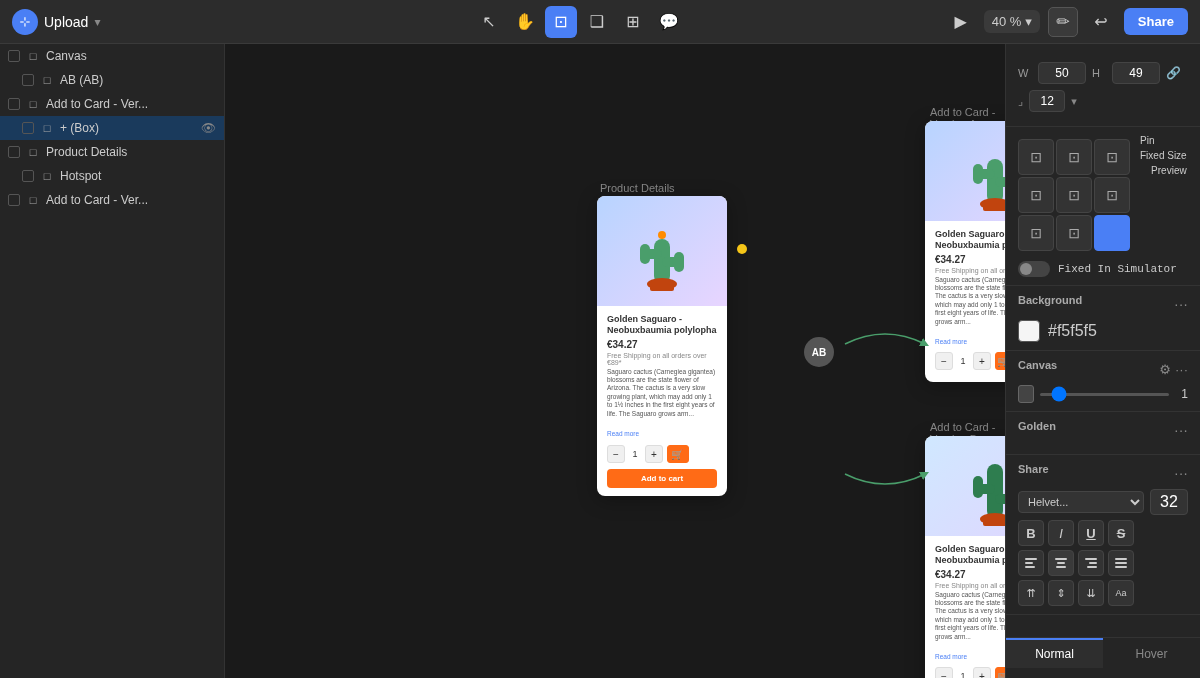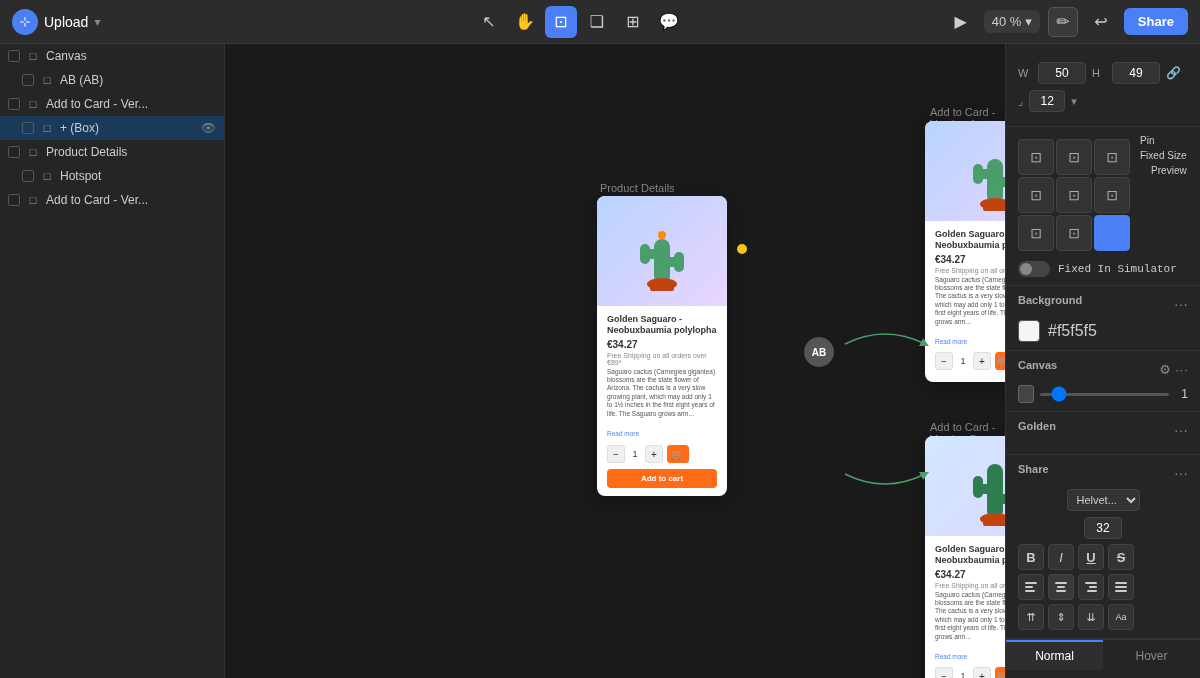--- a/index.html
+++ b/index.html
@@ -51,23 +51,23 @@
     .toggle-label { font-size: 11px; color: #ccc; font-family: Liberation Mono, monospace; }
     .color-row { display: flex; align-items: center; gap: 8px; }
     .color-swatch { width: 22px; height: 22px; border-radius: 4px; border: 1px solid #555; flex-shrink: 0; cursor: pointer; }
     .color-hex { font-size: 16px; color: #ccc; }
     .section-header { display: flex; align-items: center; justify-content: space-between; margin-bottom: 6px; }
     .section-more { color: #888; font-size: 14px; cursor: pointer; }
     .border-row { display: flex; align-items: center; gap: 6px; }
     .border-swatch { width: 18px; height: 18px; background: #444; border: 1px solid #666; border-radius: 3px; cursor: pointer; }
     .border-slider { flex: 1; height: 3px; -webkit-appearance: none; background: #555; border-radius: 2px; outline: none; cursor: pointer; }
     .border-val { font-size: 12px; color: #ccc; width: 16px; text-align: right; }
-    .font-row { display: flex; align-items: center; gap: 6px; flex-direction: column; }
+    .font-row { display: flex; align-items: center; gap: 6px; }
     .font-select { background: #333; border: 1px solid #444; border-radius: 4px; color: #ccc; font-size: 11px; padding: 3px 5px; flex: 1; cursor: pointer; }
-    .font-size-input { background: #333; border: 1px solid #444; border-radius: 4px; color: #fff; font-size: 12px; width: 38px; padding: 3px 4px; text-align: center; }
+    .font-size-input { background: #333; border: 1px solid #444; border-radius: 4px; color: #fff; font-size: 16px; width: 38px; padding: 3px 4px; text-align: center; }
     .text-format-row { display: flex; align-items: center; gap: 4px; margin-top: 5px; }
     .fmt-btn { width: 26px; height: 26px; background: #333; border: 1px solid #444; border-radius: 4px; cursor: pointer; display: flex; align-items: center; justify-content: center; color: #ccc; font-size: 13px; font-weight: 700; }
     .align-row { display: flex; align-items: center; gap: 4px; margin-top: 4px; }
     .align-btn { width: 26px; height: 26px; background: #333; border: 1px solid #444; border-radius: 4px; cursor: pointer; display: flex; align-items: center; justify-content: center; color: #ccc; font-size: 11px; }
     .tab-row { display: flex; align-items: center; border-top: 1px solid #333; margin-top: auto; flex-shrink: 0; }
     .tab-btn { flex: 1; padding: 7px 4px; text-align: center; font-size: 12px; cursor: pointer; color: #888; border-top: 2px solid transparent; }
     .tab-btn.active { color: #fff; border-top: 2px solid #4a7ff5; background: #2e2e2e; }
 
     
     .canvas-label { position: absolute; font-size: 11px; color: #888; background: transparent; }

